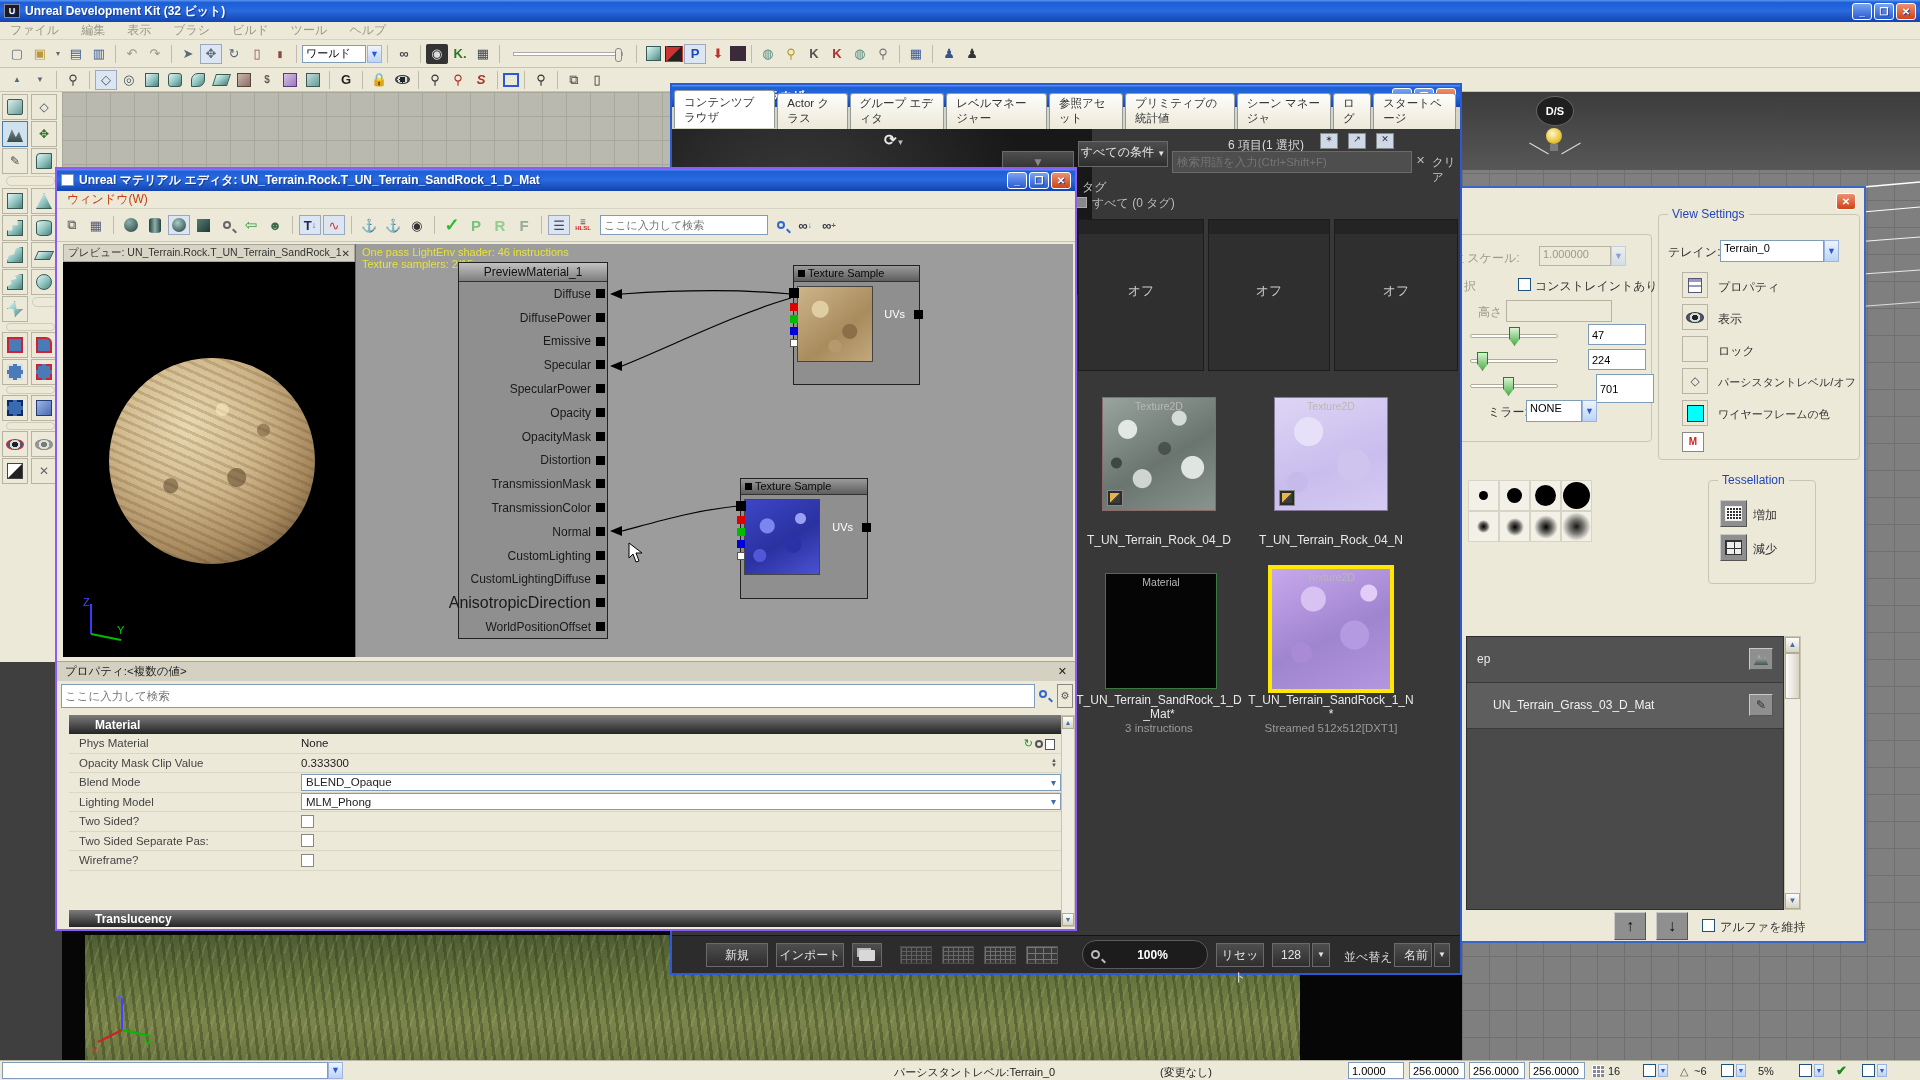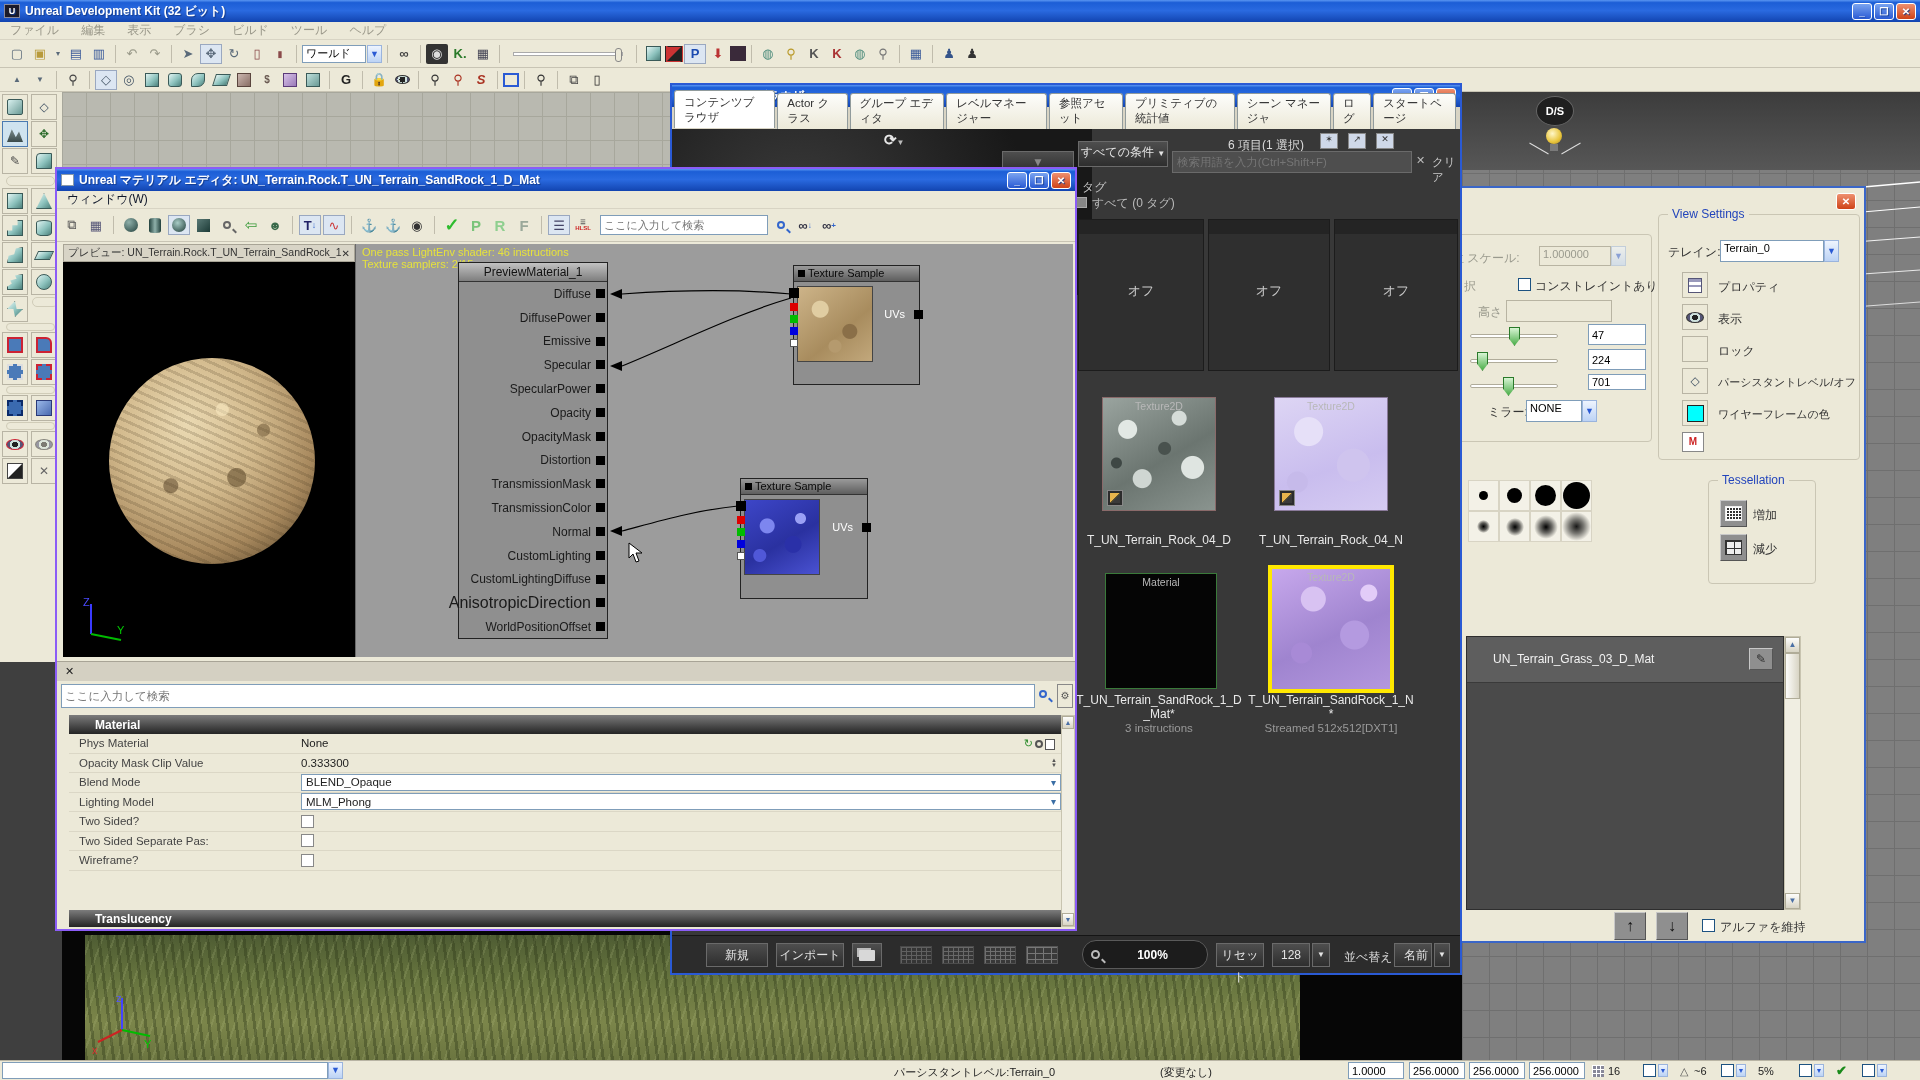--- a/index.html
+++ b/index.html
@@ -335,21 +335,21 @@
       <span class="slider-thumb" style="left:38px;"></span>
     </div>
     <input class="abs xp-input" style="left: 376px; top: 136px; width: 58px; height: 21px;" readonly="" value="47">
     <div class="abs slider-track" style="left:258px;top:171px;width:88px;">
       <span class="slider-thumb" style="left:6px;"></span>
     </div>
     <input class="abs xp-input" style="left: 376px; top: 161px; width: 58px; height: 21px;" readonly="" value="224">
     <div class="abs slider-track" style="left:258px;top:196px;width:88px;">
       <span class="slider-thumb" style="left:32px;"></span>
     </div>
-    <input class="abs xp-input" style="left: 376px; top: 186px; width: 58px; height: 16px;" readonly="" value="701">
+    <input class="abs xp-input" style="left: 384px; top: 186px; width: 58px; height: 29px;" readonly="" value="701">
 
     <span class="abs" style="left:276px;top:216px;color:#333;">ミラー:</span>
     <span class="abs xp-input" style="left:314px;top:212px;width:56px;height:22px;"><span>NONE</span></span>
     <span class="abs combo-arrow" style="left:370px;top:212px;height:22px;line-height:20px;">▼</span>
 
     <div class="abs grp" style="left:446px;top:26px;width:202px;height:246px;"></div>
     <span class="abs grp-label" style="left:456px;top:19px;">View Settings</span>
     <span class="abs" style="left:456px;top:56px;color:#333;">テレイン:</span>
     <span class="abs xp-input" style="left:508px;top:52px;width:104px;height:22px;"><span>Terrain_0</span></span>
     <span class="abs combo-arrow" style="left:612px;top:52px;height:22px;line-height:20px;">▼</span>
@@ -406,20 +406,26 @@
     <div class="abs gray-btn" style="left:508px;top:312px;width:27px;height:27px;">
         <span class="gridglyph" style="width:17px;height:15px;background-color:#333;background-size:3px 3px;border:1px solid #eee;"></span>
       </div>
     <span class="abs" style="left:541px;top:319px;color:#333;">増加</span>
     <div class="abs gray-btn" style="left:508px;top:346px;width:27px;height:27px;">
         <span class="gridglyph" style="width:17px;height:15px;background-color:#eee;background-size:8px 7px;background-image:linear-gradient(#333 1px,transparent 1px),linear-gradient(90deg,#333 1px,transparent 1px);border:1px solid #333;"></span>
       </div>
     <span class="abs" style="left:541px;top:353px;color:#333;">減少</span>
 
     <div class="abs" style="left:254px;top:448px;width:318px;height:274px;background:#4a4a4a;border:1px solid #2e2e2e;">
+      <div style="height:46px;background:#525252;border-bottom:1px solid #3a3a3a;position:relative;">
+        <span style="position:absolute;left:10px;top:15px;color:#e8e8e8;">ep</span>
+        <div class="gray-btn" style="position:absolute;left:282px;top:11px;width:24px;height:22px;">
+            <span style="width:14px;height:12px;background:linear-gradient(180deg,#cdd8d4,#46554f);clip-path:polygon(0 100%,35% 15%,60% 65%,80% 30%,100% 100%);"></span>
+          </div>
+      </div>
       <div style="height:46px;background:#5e5e5e;border-bottom:1px solid #3a3a3a;position:relative;">
         <span style="position:absolute;left:26px;top:15px;color:#f2f2f2;">UN_Terrain_Grass_03_D_Mat</span>
         <div class="gray-btn" style="position:absolute;left:282px;top:11px;width:24px;height:22px;">
             <span style="color:#2a2a2a;font-size:12px;">✎</span>
           </div>
       </div>
     </div>
     <div class="abs xpscroll" style="left:572px;top:448px;width:17px;height:274px;">
       <div class="scrbtn">▲</div>
       <div style="height:46px;background:linear-gradient(90deg,#fdfdfb,#d8d4c4);border:1px solid #b0ac98;"></div>
@@ -551,21 +557,21 @@
   <div class="abs" style="left:55px;top:167px;width:1022px;height:764px;border:2px solid #8b5cf6;background:#ece9d8;z-index:30;">
     <div class="titlebar" style="height:22px;">
       <div style="width:13px;height:12px;background:#fff;border:1px solid #89a;margin-right:5px;"></div>
       <div class="tb-title">Unreal マテリアル エディタ: UN_Terrain.Rock.T_UN_Terrain_SandRock_1_D_Mat</div>
       <div class="winbtns">
         <div class="winbtn">_</div>
         <div class="winbtn">❐</div>
         <div class="winbtn close">✕</div>
       </div>
     </div>
-    <div class="menubar" style="height:18px;color:#0f172a;">
+    <div class="menubar" style="height:18px;color:#c2410c;">
       <span>ウィンドウ(W)</span>
     </div>
     <div class="beigebar" style="height:33px;padding:0 4px;gap:2px;">
       <span class="ticon" style="color:#555;">⧉</span>
       <span class="ticon" style="color:#557;">▦</span>
       <span class="tsep"></span>
       <span class="ticon">
           <span style="width:14px;height:14px;border-radius:50%;background:radial-gradient(circle at 35% 30%,#8fb0aa,#22403c);display:inline-block;"></span>
         </span>
       <span class="ticon">
@@ -741,20 +747,21 @@
         <span class="pin" style="left:-4px;top:61px;width:8px;height:8px;background:#00d;"></span>
         <span class="pin" style="left:-4px;top:73px;width:8px;height:8px;background:#fff;border:1px solid #555;"></span>
       </div>
 
       <svg style="position:absolute;left:272px;top:298px;" width="16" height="22">
         <polygon points="1,1 1,16 5,12 8,20 11,19 8,11 14,11" fill="#fff" stroke="#000" stroke-width="1"></polygon>
       </svg>
     </div>
 
     <div class="abs" style="left:0;top:492px;width:1018px;height:20px;background:#d4d0c2;border-top:1px solid #a8a496;display:flex;align-items:center;padding:0 8px;">
+      <span style="flex:1;font-size:11.5px;color:#222;">プロパティ:&lt;複数の値&gt;</span>
       <span style="color:#222;font-size:11px;">✕</span>
     </div>
     <div class="abs" style="left:4px;top:515px;width:1012px;height:25px;">
       <input class="xp-input" style="width: 974px; height: 24px; font-size: 11.5px;" placeholder="ここに入力して検索">
       <span class="abs" style="left:978px;top:3px;"><span style="width:8px;height:8px;border:2px solid #36c;border-radius:50%;position:relative;display:inline-block;"><span style="position:absolute;left:7px;top:7px;width:5px;height:2px;background:#36c;transform:rotate(45deg);"></span></span></span>
       <span class="abs" style="left:996px;top:0;width:16px;height:24px;border:1px solid #888;background:#ece9d8;color:#555;font-size:10px;text-align:center;line-height:22px;">⚙</span>
     </div>
     <div class="abs cathdr" style="left:12px;top:546px;width:992px;height:19px;">
         <span>Material</span>
       </div>

